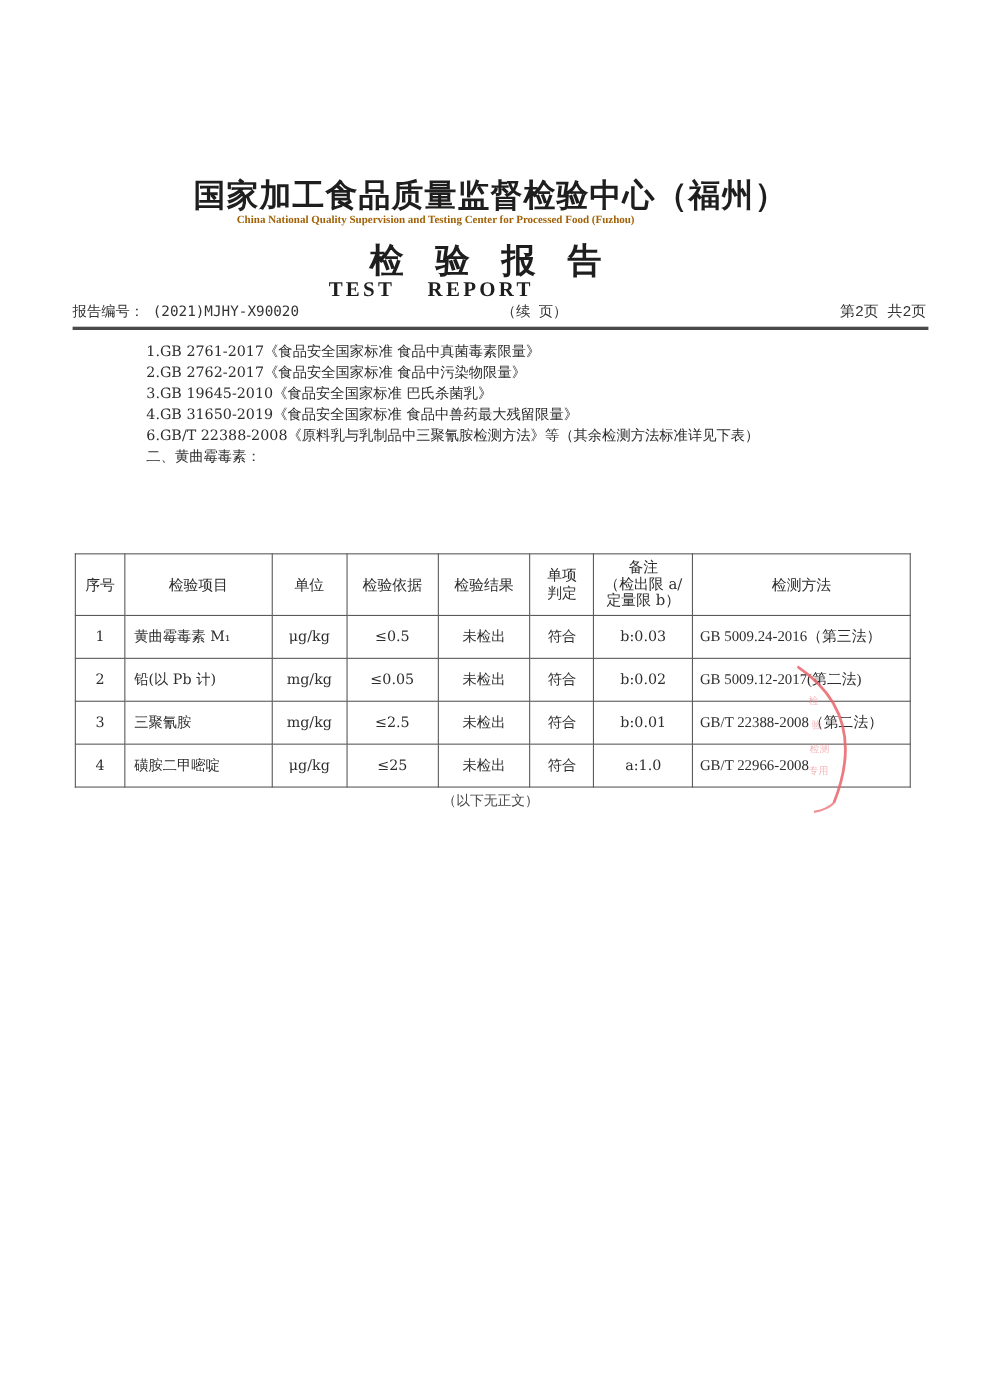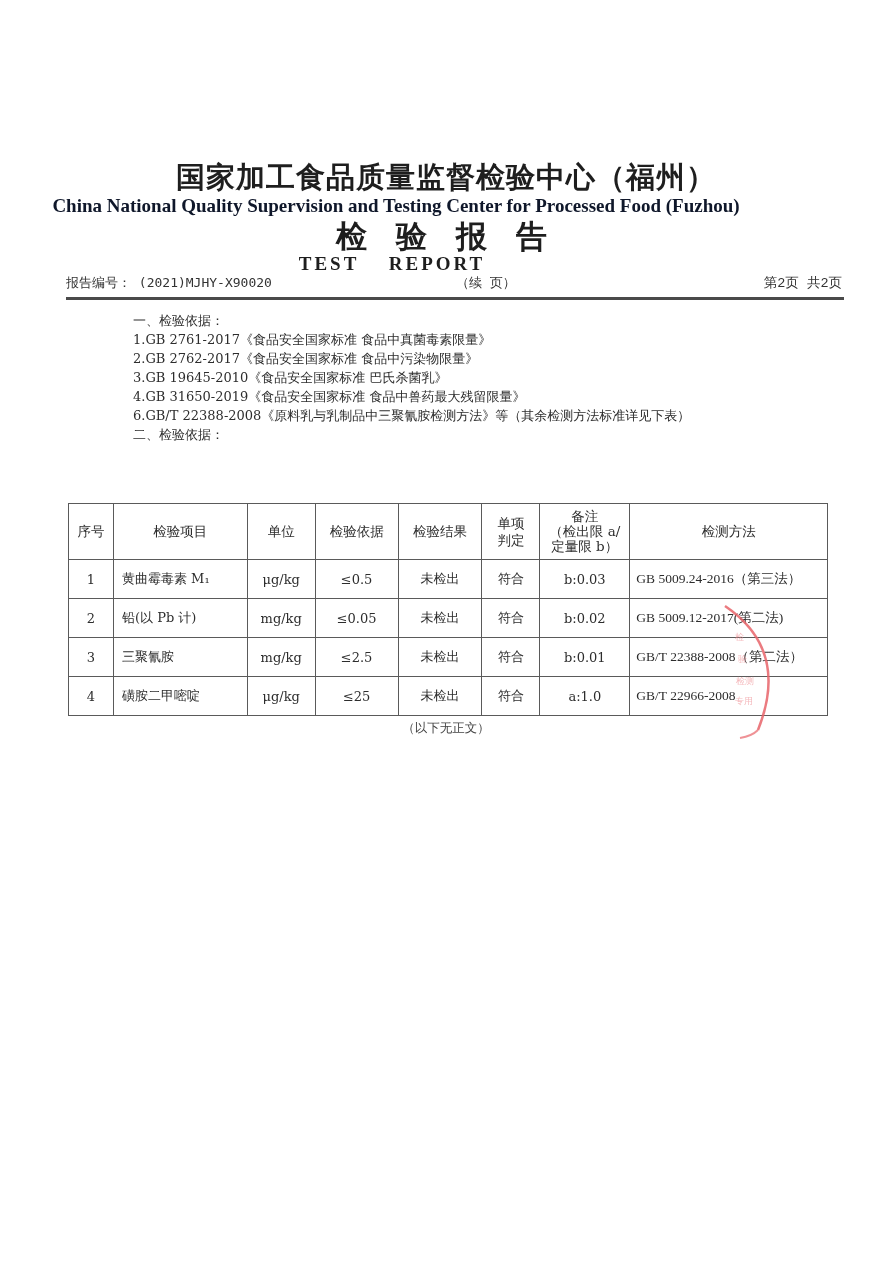--- a/index.html
+++ b/index.html
@@ -7,21 +7,21 @@
       width: 892px; height: 1261px; background: #ffffff; position: relative; overflow: hidden;
       font-family: "DejaVu Serif", "Liberation Serif", serif; color: #2a2a2a;
     }
     .abs { position: absolute; }
     .title-cn {
       left: 0; width: 892px; top: 158px; text-align: center;
       font-size: 29px; font-weight: bold; letter-spacing: 1px; color: #1e1e1e;
     }
     .title-en {
       left: 0; width: 792px; top: 195px; text-align: center;
-      font-family: "Liberation Serif", serif; font-size: 19px; font-weight: bold; color: #0f172a;
+      font-family: "Liberation Serif", serif; font-size: 10px; font-weight: bold; color: #a16207;
     }
     .report-cn {
       left: 0; width: 892px; top: 216px; text-align: center;
       font-size: 31px; font-weight: bold; letter-spacing: 29px; padding-left: 20px; box-sizing: border-box; color: #1e1e1e;
     }
     .report-en {
       left: 0; width: 784px; top: 253px; text-align: center;
       font-family: "Liberation Serif", serif; font-size: 19px; font-weight: bold; letter-spacing: 3px; word-spacing: 22px; color: #1e1e1e;
     }
     .meta-row {
@@ -68,27 +68,26 @@
 <div class="abs report-en">TEST REPORT</div>
 
 <div class="abs meta-row">
   <span class="left"><span>报告编号：</span> <span>(2021)MJHY-X90020</span></span>
   <span class="mid">（续 页）</span>
   <span class="right">第2页  共2页</span>
 </div>
 <div class="abs rule"></div>
 
 <div class="abs basis">
-  <div>一、检验依据：</div>
   <div>1.GB 2761-2017《食品安全国家标准 食品中真菌毒素限量》</div>
   <div>2.GB 2762-2017《食品安全国家标准 食品中污染物限量》</div>
   <div>3.GB 19645-2010《食品安全国家标准 巴氏杀菌乳》</div>
   <div>4.GB 31650-2019《食品安全国家标准 食品中兽药最大残留限量》</div>
   <div>6.GB/T 22388-2008《原料乳与乳制品中三聚氰胺检测方法》等（其余检测方法标准详见下表）</div>
-  <div>二、检验依据：</div>
+  <div>二、黄曲霉毒素：</div>
 </div>
 
 <table class="results">
   <colgroup>
     <col style="width:45px">
       <col style="width:134px">
       <col style="width:68px">
       <col style="width:83px">
     <col style="width:84px">
       <col style="width:58px">

